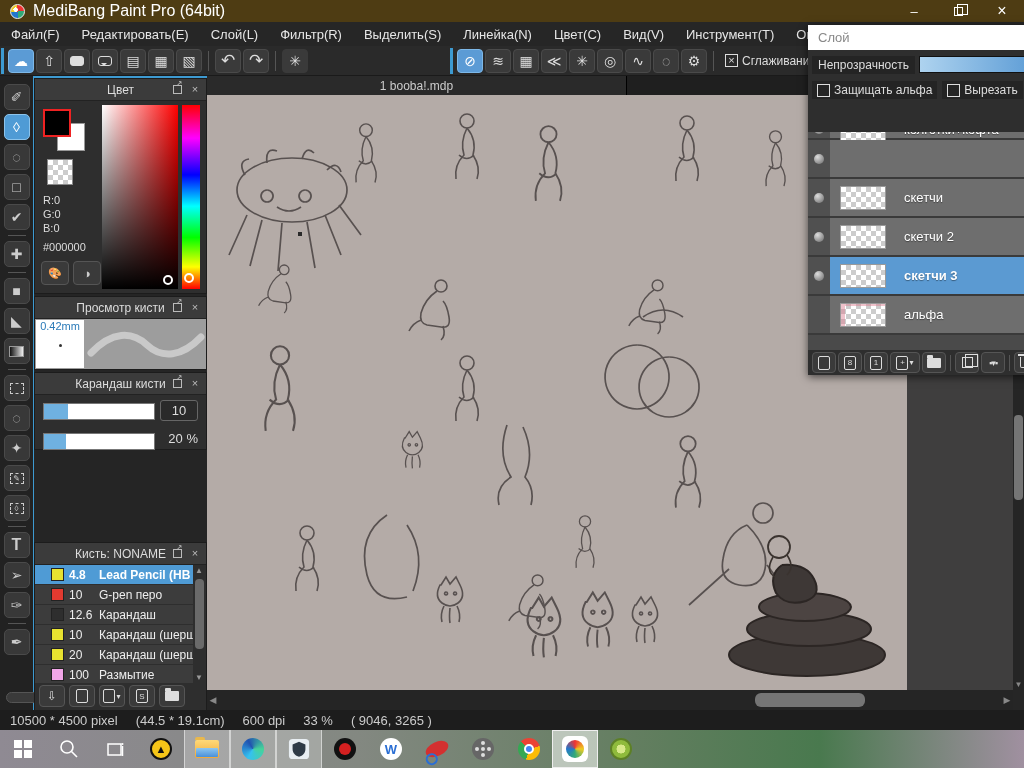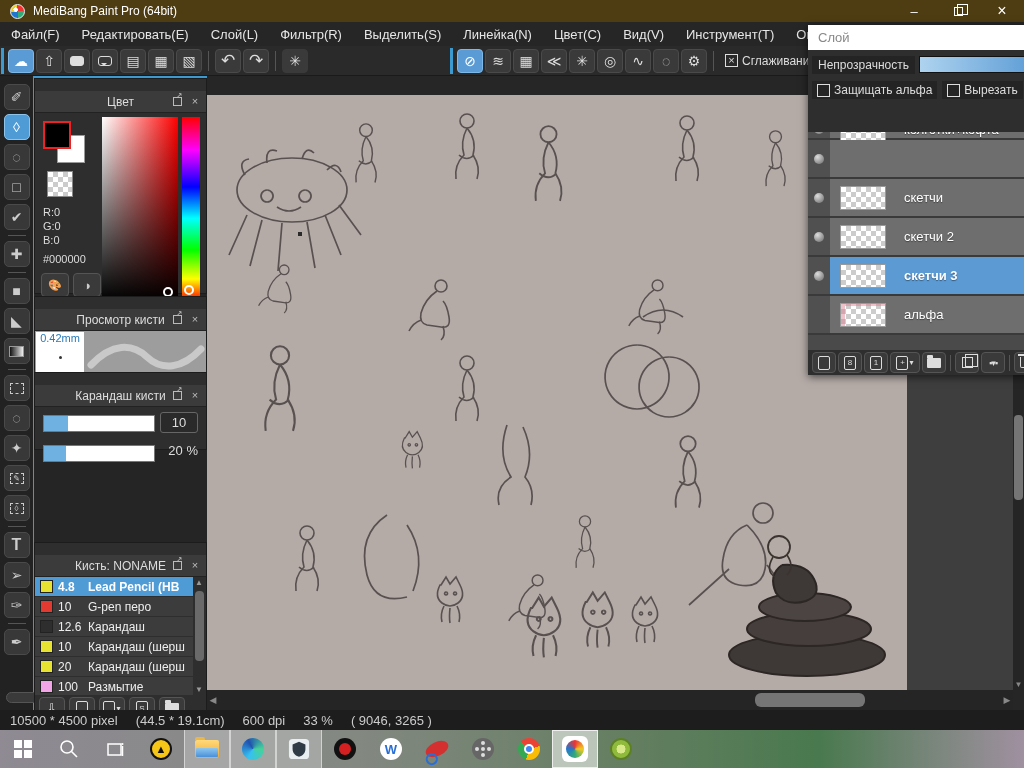--- a/index.html
+++ b/index.html
@@ -4,21 +4,21 @@
 <style>
   html,body{margin:0;padding:0;background:#000;}
   *{box-sizing:border-box;font-family:"Liberation Sans","DejaVu Sans",sans-serif;}
   #screen{position:relative;width:1024px;height:768px;overflow:hidden;background:#262626;}
   .abs{position:absolute;}
   
   #titlebar{left:0;top:0;width:1024px;height:22px;background:#4e3c13;color:#fff;display:flex;align-items:center;}
   #appicon{width:15px;height:15px;border-radius:50%;margin:0 8px 0 10px;
     background:radial-gradient(circle at 35% 35%,#fff 0 18%,transparent 19%),
     conic-gradient(#e33 0 25%,#3a7 25% 50%,#27c 50% 75%,#ec2 75% 100%);border:1px solid #eee;}
-  #title-text{font-size:12px;}
+  #title-text{font-size:16px;}
   #wincontrols{margin-left:auto;display:flex;height:100%;}
   .winbtn{width:44px;height:100%;display:flex;align-items:center;justify-content:center;color:#fff;font-size:13px;}
   .restore-glyph{position:relative;width:9px;height:9px;border:1px solid #fff;background:#4e3c13;}
   .restore-glyph:before{content:"";position:absolute;left:2px;top:-4px;width:9px;height:9px;border:1px solid #fff;}
   
   #menubar{left:0;top:22px;width:1024px;height:24px;background:#262626;display:flex;align-items:center;color:#e6e6e6;font-size:13px;}
   .menu-item{padding:0 11px;height:100%;display:flex;align-items:center;white-space:nowrap;}
   
   #toolbarrow{left:0;top:46px;width:1024px;height:30px;background:#2a2a2a;display:flex;align-items:center;border-bottom:1px solid #1a1a1a;}
   .tbtn{width:26px;height:24px;margin:0 1px;border:1px solid #4a4a4a;border-radius:4px;background:#3a3a3a;color:#ddd;
@@ -37,21 +37,21 @@
     display:flex;align-items:center;justify-content:center;font-size:14px;position:relative;}
   .tool.sel{background:#4f9bd5;border-color:#8cc4ec;color:#fff;}
   .tool .dashed-inner{width:14px;height:11px;border:1px dashed #ccc;display:flex;align-items:center;justify-content:center;font-size:8px;}
   .tooldiv{width:18px;height:1px;background:#555;margin:3px 0;}
   .gradchip{width:15px;height:11px;background:linear-gradient(90deg,#111,#eee);border:1px solid #999;}
   #minipill{left:6px;top:692px;width:84px;height:11px;background:#3a3a3a;border:1px solid #555;border-radius:6px;}
   #minipill:after{content:"";position:absolute;left:28px;top:2px;width:10px;height:5px;background:#666;border-radius:2px;}
   
   #leftpanels{left:34px;top:76px;width:173px;height:634px;background:#252525;border-top:2px solid #3d9ad1;}
   .panel{position:absolute;left:0;width:173px;background:#2e2e2e;border:1px solid #1c1c1c;}
-  .phdr{height:22px;background:#3b3b3b;color:#ddd;font-size:12px;display:flex;align-items:center;justify-content:center;position:relative;border-bottom:1px solid #222;margin-top:12px;}
+  .phdr{height:22px;background:#3b3b3b;color:#ddd;font-size:12px;display:flex;align-items:center;justify-content:center;position:relative;border-bottom:1px solid #222;}
   .phdr .hico{position:absolute;top:3px;width:14px;height:14px;color:#bbb;font-size:11px;display:flex;align-items:center;justify-content:center;}
   .popout{right:22px;}.pclose{right:4px;}
   .popico{width:9px;height:9px;border:1px solid #bbb;position:relative;}
   .popico:after{content:"↗";position:absolute;right:-2px;top:-7px;font-size:8px;color:#bbb;}
   
   #colorbody{position:relative;height:192px;}
   #fgsw{position:absolute;left:8px;top:8px;width:28px;height:28px;background:#000;border:2px solid #e22;z-index:2;}
   #bgsw{position:absolute;left:22px;top:22px;width:28px;height:28px;background:#fff;border:1px solid #999;}
   .checker{background-image:linear-gradient(45deg,#ccc 25%,transparent 25%,transparent 75%,#ccc 75%),linear-gradient(45deg,#ccc 25%,transparent 25%,transparent 75%,#ccc 75%);background-size:10px 10px;background-position:0 0,5px 5px;background-color:#fff;}
   #trsw{position:absolute;left:12px;top:58px;width:26px;height:26px;border:1px solid #888;}
@@ -68,21 +68,21 @@
   #prevdot{position:absolute;left:23px;top:24px;width:3px;height:3px;background:#333;border-radius:50%;}
   #prevstroke{position:absolute;left:52px;top:4px;width:118px;height:42px;}
   
   .paramrow{position:relative;height:26px;margin:4px 8px;}
   .slider{position:absolute;left:0;top:4px;width:112px;height:17px;background:#fff;border:1px solid #777;}
   .slider .fill{height:100%;background:#6fb1e0;}
   .pval{position:absolute;right:0;top:2px;color:#ddd;font-size:13px;}
   .pvalbox{position:absolute;right:0;top:1px;width:38px;height:21px;background:#2a2a2a;border:1px solid #666;border-radius:3px;color:#ddd;font-size:13px;display:flex;align-items:center;justify-content:center;}
   
   #brushlist{position:relative;height:118px;overflow:hidden;background:#3c3c3c;}
-  .brow{height:20px;display:flex;align-items:center;color:#eee;font-size:12px;border-bottom:1px solid #2e2e2e;padding-left:5px;white-space:nowrap;overflow:hidden;}
+  .brow{height:20px;display:flex;align-items:center;color:#eee;font-size:12px;border-bottom:1px solid #2e2e2e;padding-left:16px;white-space:nowrap;overflow:hidden;}
   .brow.sel{background:#4f9bd5;font-weight:bold;color:#fff;}
   .bsw{width:13px;height:13px;border:1px solid #222;margin-right:5px;flex:0 0 auto;}
   .bsize{width:30px;flex:0 0 auto;}
   #blscroll{position:absolute;right:0;top:0;width:13px;height:118px;background:#2e2e2e;color:#999;font-size:8px;text-align:center;}
   #blscroll .thumb{position:absolute;left:2px;top:14px;width:9px;height:70px;background:#6a6a6a;border-radius:4px;}
   #brushbtns{height:26px;display:flex;align-items:center;padding-left:2px;background:#2e2e2e;}
   .bbtn{width:26px;height:22px;margin:0 2px;border:1px solid #555;border-radius:4px;background:#3a3a3a;color:#ddd;font-size:12px;display:flex;align-items:center;justify-content:center;}
   .docico{width:12px;height:14px;border:1px solid #ddd;border-radius:2px;font-size:8px;color:#ddd;display:flex;align-items:center;justify-content:center;background:#3a3a3a;}
   .folderico{width:14px;height:10px;background:#ddd;border-radius:1px;position:relative;}
   .folderico:before{content:"";position:absolute;left:0;top:-3px;width:6px;height:3px;background:#ddd;border-radius:1px 1px 0 0;}
@@ -459,20 +459,25 @@
               <i style="font-style:normal;">S</i>
             </span>
           </div>
         <div class="bbtn">
             <span class="folderico"></span>
           </div>
       </div>
     </div>
   </div>
 
+  <div id="tabbar" class="abs">
+    <div id="doctab">
+      <span>1 booba!.mdp</span>
+    </div>
+  </div>
 
   <div id="canvas" class="abs">
     <svg width="806" height="595" viewBox="0 0 806 595">
       <defs>
         <g id="fig" fill="none" stroke="#585150" stroke-width="1.6">
           <circle cx="10" cy="8" r="7"></circle>
           <path d="M10 15 q-7 14 -3 27 q-10 10 -8 24 M10 15 q10 12 6 27 q8 12 4 24 M2 42 q8 7 15 0"></path>
         </g>
         <g id="cat" fill="none" stroke="#585150" stroke-width="1.6">
           <path d="M4 10 L9 2 L13 9 L19 2 L23 10 q6 12 -2 18 q-8 6 -16 0 q-8 -6 -2 -18 Z"></path>

